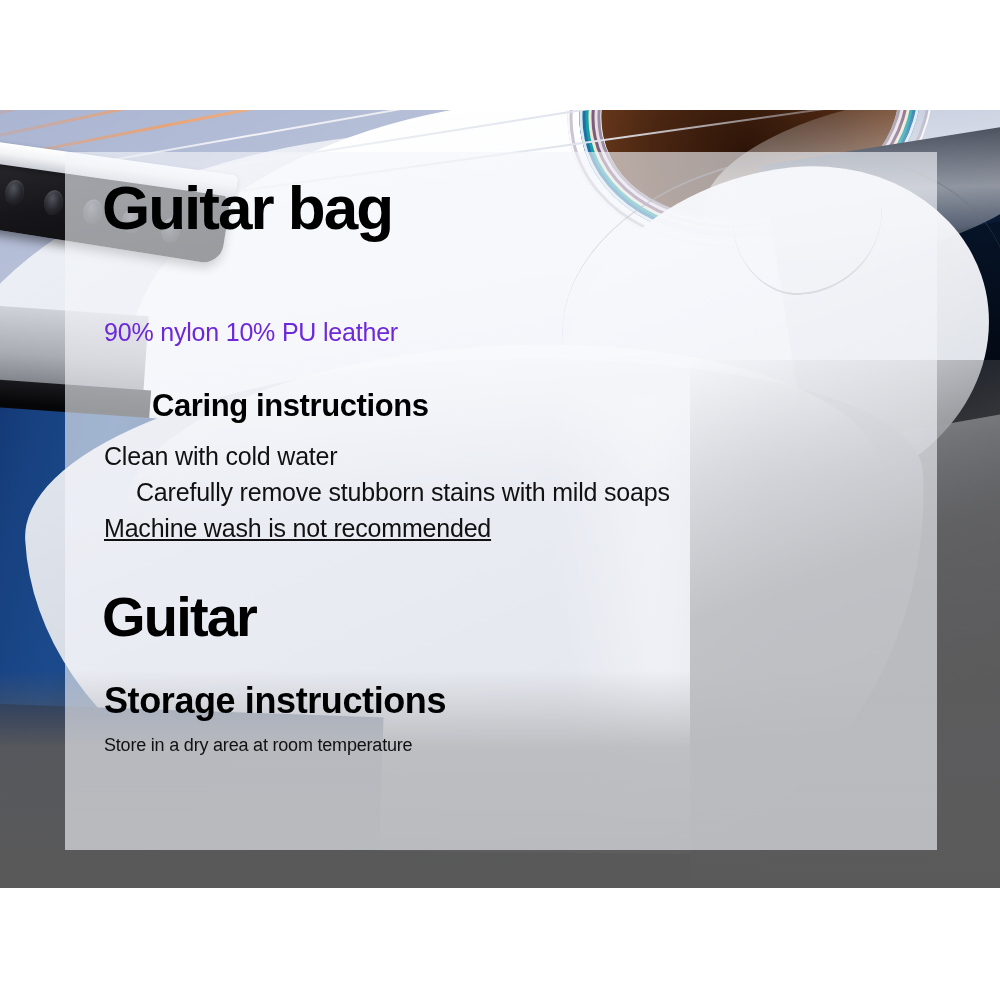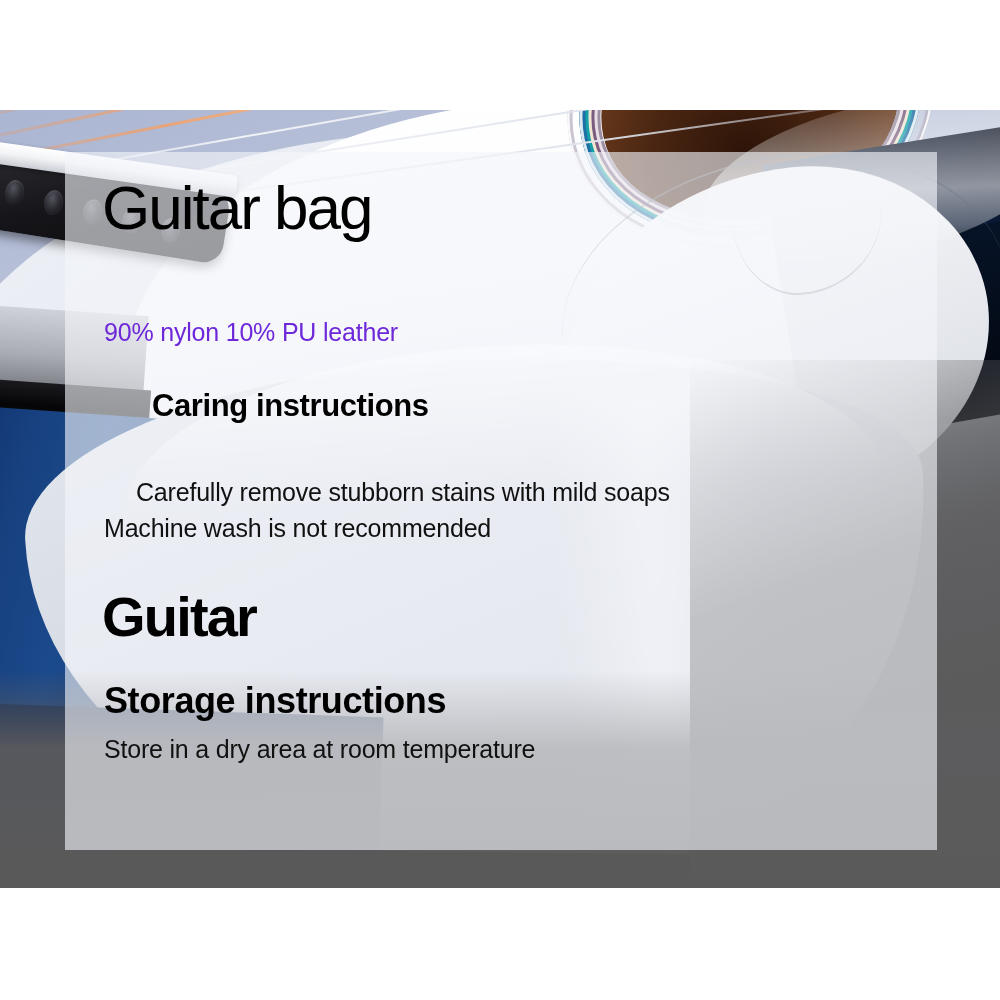--- a/index.html
+++ b/index.html
@@ -184,31 +184,31 @@
 
   
   #panel{
     position:absolute;left:65px;top:152px;width:872px;height:698px;
     background:rgba(244,246,250,.62);
     backdrop-filter:blur(.5px);
   }
   #panel-inner{position:absolute;left:0;top:0;width:100%;height:100%;}
 
   .t{position:absolute;color:#000;white-space:nowrap;}
-  #tTitle{left:37px;top:25px;font-size:62px;line-height:1;font-weight:normal;letter-spacing:-2px;}
+  #tTitle{left:37px;top:25px;font-size:62px;line-height:1;font-weight:bold;letter-spacing:-2px;}
   #tMatH{left:39px;top:117px;font-size:31px;font-weight:bold;letter-spacing:-.4px;}
   #tMatV{left:39px;top:166px;font-size:25px;letter-spacing:-.2px;color:#6d28d9;}
   #tCareH{left:39px;top:236px;font-size:31px;font-weight:bold;letter-spacing:-.4px;margin-left:48px;}
   .careLine{left:39px;font-size:25px;letter-spacing:-.2px;color:#111;}
   #care0{top:290px;}
   #care1{top:326px;margin-left:32px;}
-  #care2{top:362px;}
+  #care2{top:362px;text-decoration:underline;}
   #tGuitar{left:37px;top:437px;font-size:56px;line-height:1;font-weight:bold;letter-spacing:-1.8px;}
   #tStoreH{left:39px;top:528px;font-size:36px;font-weight:bold;letter-spacing:-.4px;}
-  .storeLine{left:39px;font-size:25px;letter-spacing:-.2px;color:#111;}
+  .storeLine{left:39px;font-size:18px;letter-spacing:-.2px;color:#111;}
   #store0{top:583px;}
   #store1{top:619px;}
 </style>
 </head>
 <body>
 
 <div id="stage">
 
   <div id="photo">
 
@@ -259,20 +259,21 @@
   </div>
 
   <div id="panel">
     <div id="panel-inner">
 
       <div class="t" id="tTitle">Guitar bag</div>
 
       <div class="t" id="tMatV">90% nylon 10% PU leather</div>
 
       <div class="t" id="tCareH">Caring instructions</div>
+      <div class="t careLine" id="care0">Clean with cold water</div>
       <div class="t careLine" id="care1">Carefully remove stubborn stains with mild soaps</div>
       <div class="t careLine" id="care2">Machine wash is not recommended</div>
 
       <div class="t" id="tGuitar">Guitar</div>
 
       <div class="t" id="tStoreH">Storage instructions</div>
       <div class="t storeLine" id="store0">Store in a dry area at room temperature</div>
 
     </div>
   </div>

